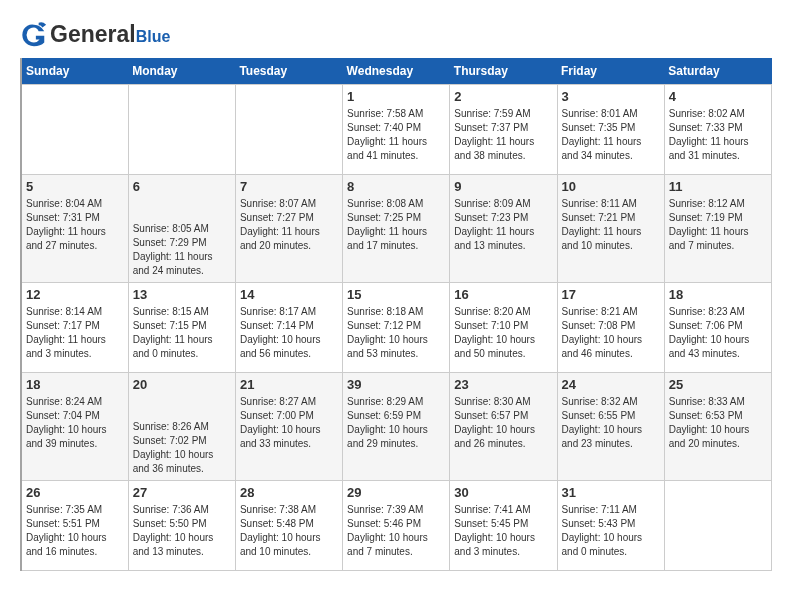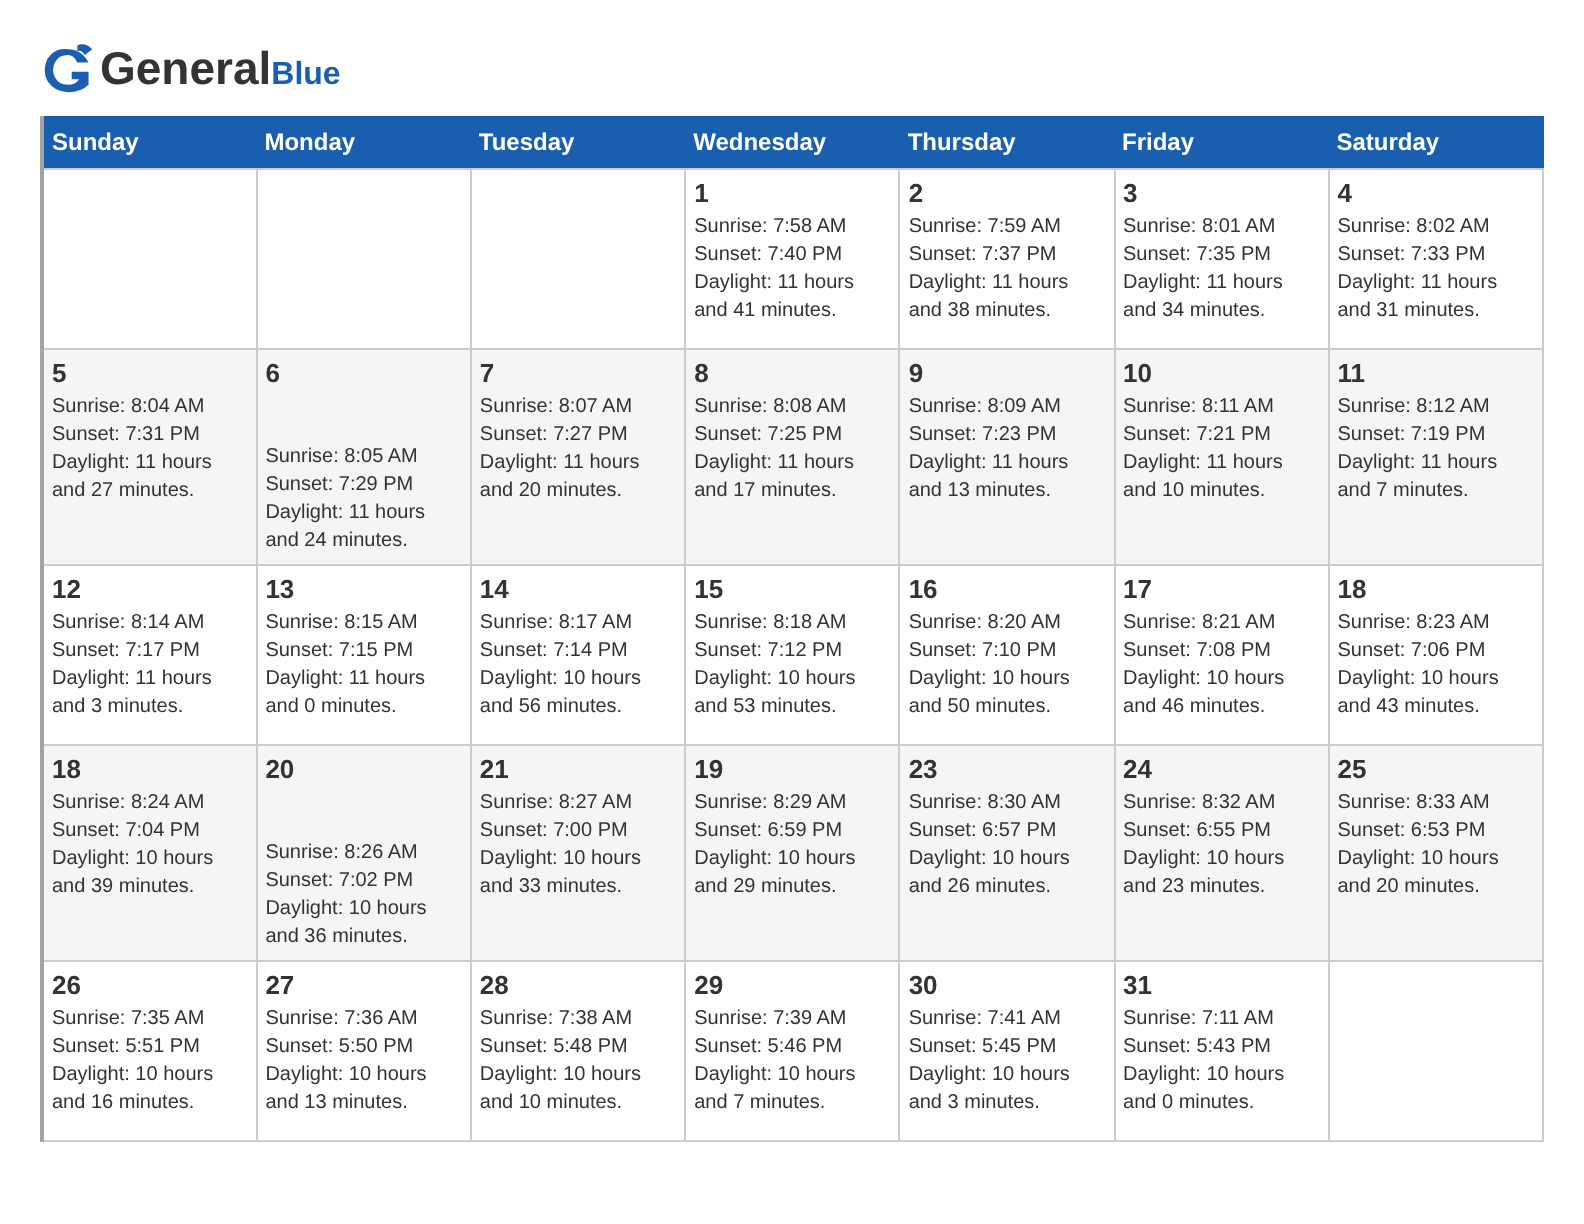--- a/index.html
+++ b/index.html
@@ -238,21 +238,21 @@
 Sunset: 7:02 PM
 Daylight: 10 hours and 36 minutes.</div>
         </td>
         <td>
           <div class="day-number">21</div>
           <div class="day-detail" style="white-space: pre-line;">Sunrise: 8:27 AM
 Sunset: 7:00 PM
 Daylight: 10 hours and 33 minutes.</div>
         </td>
         <td>
-          <div class="day-number">19</div>
+          <div class="day-number">39</div>
           <div class="day-detail" style="white-space: pre-line;">Sunrise: 8:29 AM
 Sunset: 6:59 PM
 Daylight: 10 hours and 29 minutes.</div>
         </td>
         <td>
           <div class="day-number">23</div>
           <div class="day-detail" style="white-space: pre-line;">Sunrise: 8:30 AM
 Sunset: 6:57 PM
 Daylight: 10 hours and 26 minutes.</div>
         </td>

